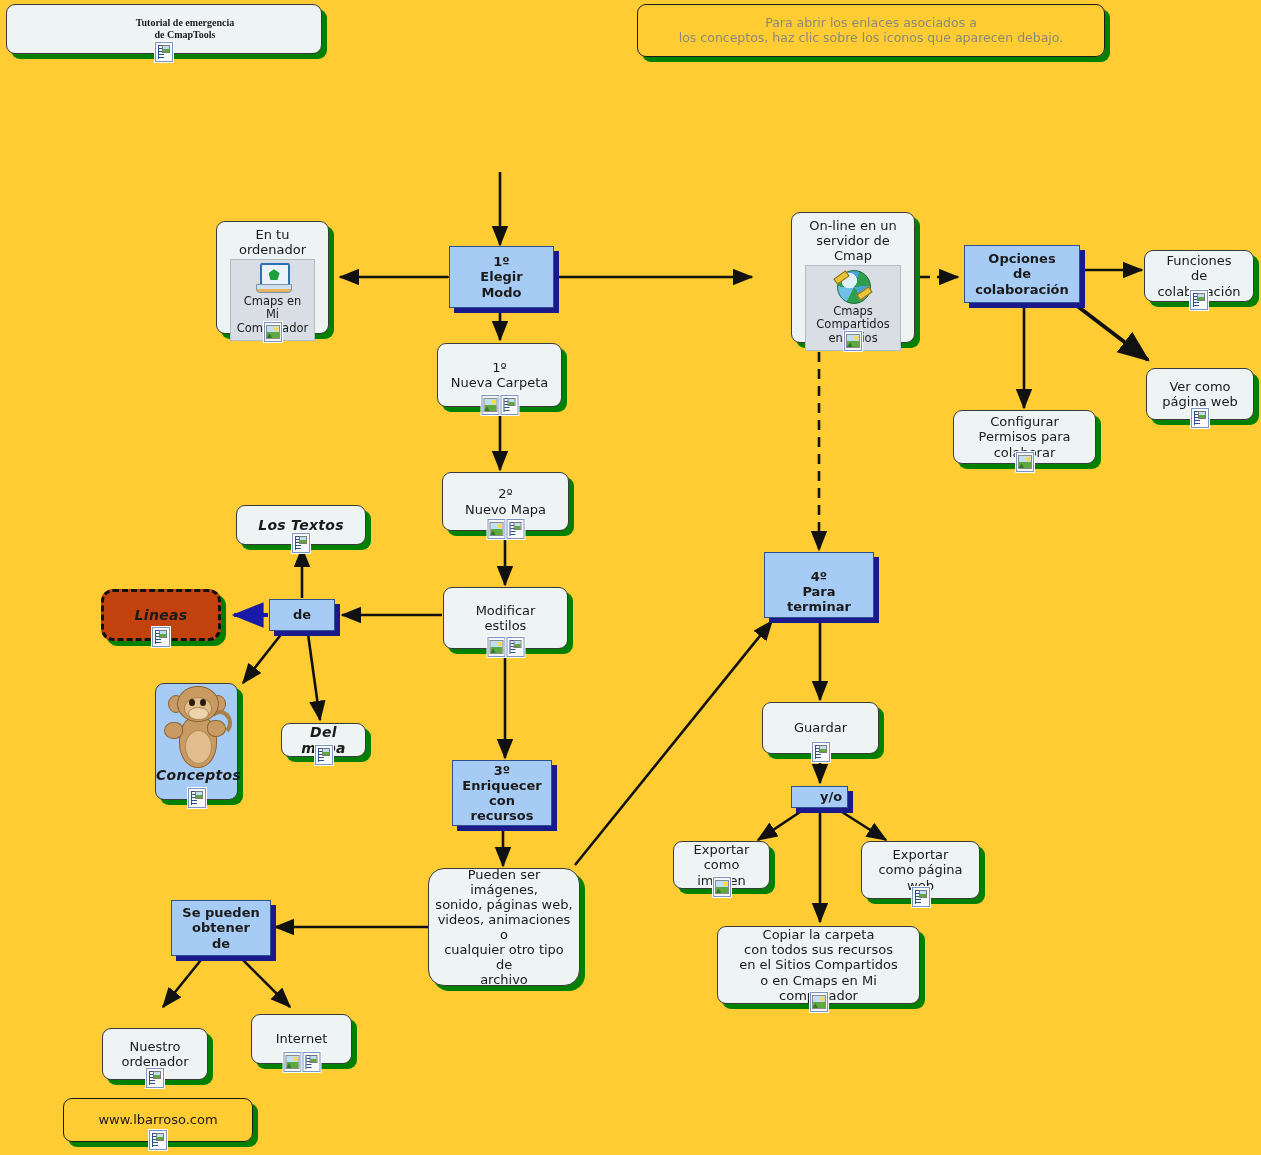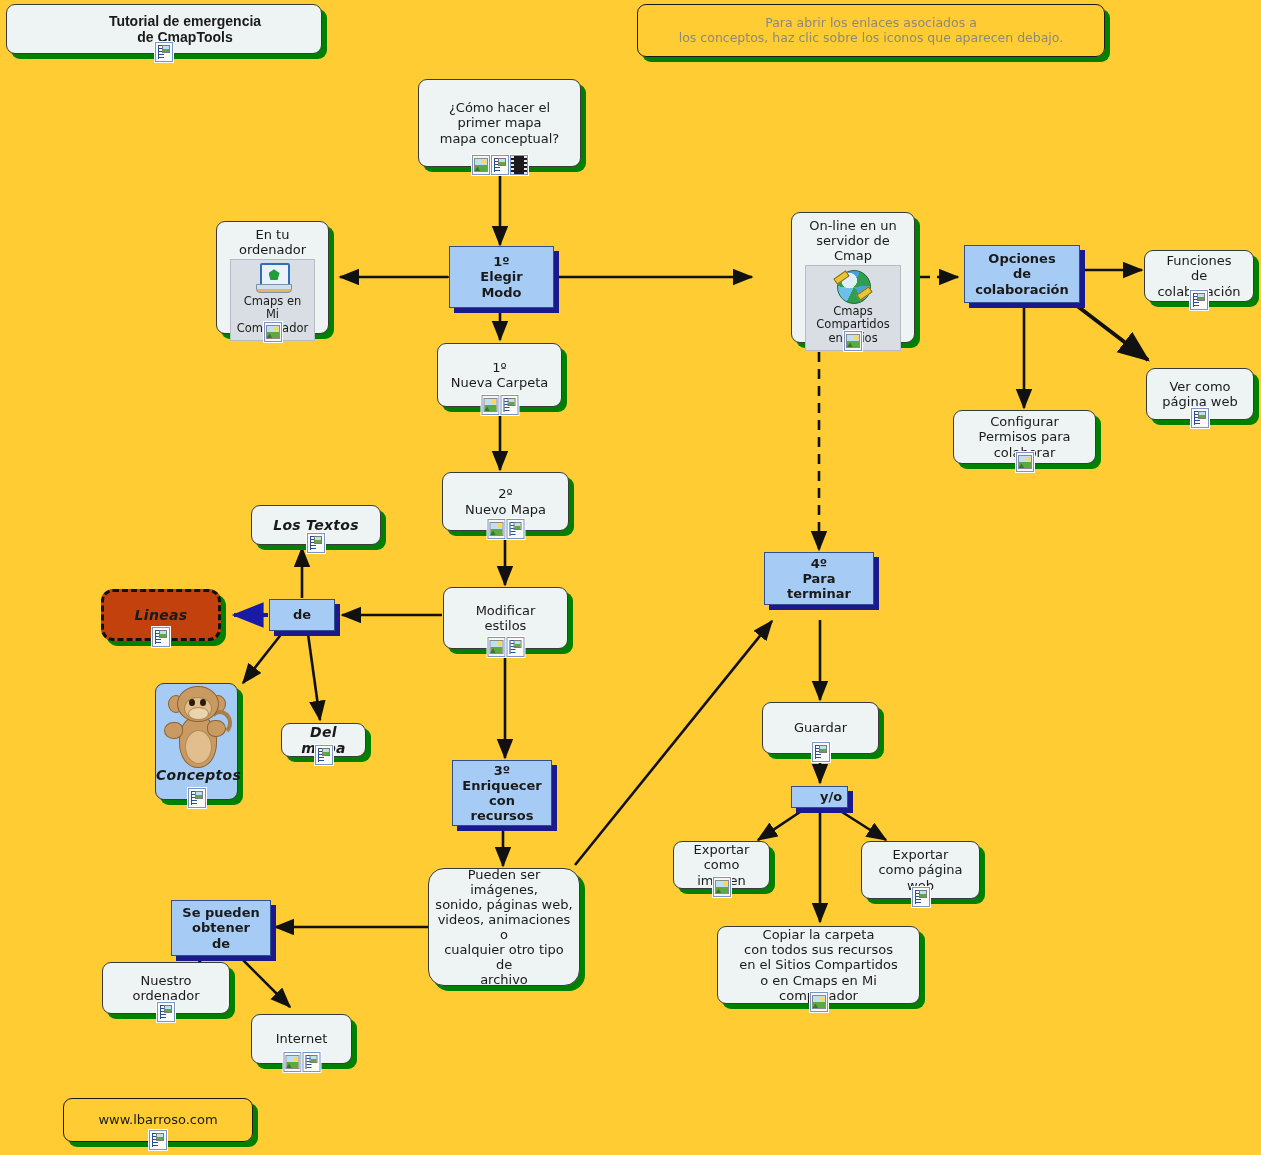--- a/index.html
+++ b/index.html
@@ -64,21 +64,21 @@
     font-size:13px;
   }
   
   .box-pic{
     background:#A6CCF5;
     border:1px solid #3a3a3a;
     border-radius:9px;
     box-shadow:5px 5px 0 0 #008000;
     font-size:13px;
   }
-  .serif-bold{font-family:Liberation Sans, sans-serif;font-weight:bold;font-size:14px;padding-left:48px;}
+  .serif-bold{font-family:Liberation Serif, serif;font-weight:bold;font-size:10px;padding-left:48px;}
   .comic{font-family:"DejaVu Sans","Liberation Sans",sans-serif;font-weight:bold;font-style:italic;font-size:14px;letter-spacing:.3px;}
   .dim{color:#8a8a7a;font-size:12.5px;}
 
   
   .inner-panel{
     background:#D9DEE4;
     border:1px solid #b6bcc4;
     width:calc(100% - 14px);
     margin:0 auto;
     padding:3px 2px 5px 2px;
@@ -275,30 +275,20 @@
     <div class="icons">
       <span class="ico ico-doc"></span>
     </div>
   </div>
 
   <div class="node box-yellow dim" style="left:637px;top:4px;width:468px;height:53px;">
     <span class="txt">Para abrir los enlaces asociados a
 los conceptos, haz clic sobre los iconos que aparecen debajo.</span>
   </div>
 
-  <div class="node box-white" style="left:418px;top:79px;width:163px;height:88px;">
-    <span class="txt">¿Cómo hacer el
-primer mapa
-mapa conceptual?</span>
-    <div class="icons">
-      <span class="ico ico-image"></span>
-      <span class="ico ico-doc"></span>
-      <span class="ico ico-film"></span>
-    </div>
-  </div>
 
   <div class="node box-blue" style="left:449px;top:246px;width:105px;height:62px;">
     <span class="txt">1º
 Elegir
 Modo</span>
   </div>
 
   <div class="node box-white with-panel" style="left:216px;top:221px;width:113px;height:113px;">
     <span class="panel-title">En tu ordenador</span>
     <div class="inner-panel">
@@ -386,21 +376,21 @@
     <div class="icons">
       <span class="ico ico-image"></span>
       <span class="ico ico-doc"></span>
     </div>
   </div>
 
   <div class="node box-blue" style="left:269px;top:599px;width:66px;height:32px;">
     <span class="txt">de</span>
   </div>
 
-  <div class="node box-white comic" style="left:251px;top:505px;width:130px;height:40px;">
+  <div class="node box-white comic" style="left:236px;top:505px;width:130px;height:40px;">
     <span class="txt">Los Textos</span>
     <div class="icons">
       <span class="ico ico-doc"></span>
     </div>
   </div>
 
   <div class="node box-dashed comic" style="left:101px;top:589px;width:120px;height:52px;">
     <span class="txt">Lineas</span>
     <div class="icons">
       <span class="ico ico-doc"></span>
@@ -448,37 +438,37 @@
 cualquier otro tipo de
 archivo</span>
   </div>
 
   <div class="node box-blue" style="left:171px;top:900px;width:100px;height:56px;">
     <span class="txt">Se pueden
 obtener
 de</span>
   </div>
 
-  <div class="node box-white" style="left:102px;top:962px;width:128px;height:52px;">
+  <div class="node box-white" style="left:102px;top:1028px;width:106px;height:52px;">
     <span class="txt">Nuestro
 ordenador</span>
     <div class="icons">
       <span class="ico ico-doc"></span>
     </div>
   </div>
 
   <div class="node box-white" style="left:251px;top:1014px;width:101px;height:50px;">
     <span class="txt">Internet</span>
     <div class="icons">
       <span class="ico ico-image"></span>
       <span class="ico ico-doc"></span>
     </div>
   </div>
 
-  <div class="node box-blue" style="left:764px;top:552px;width:110px;height:53px;">
+  <div class="node box-blue" style="left:764px;top:552px;width:110px;height:66px;align-items:flex-end;">
     <span class="txt">4º
 Para
 terminar</span>
   </div>
 
   <div class="node box-white" style="left:762px;top:702px;width:117px;height:52px;">
     <span class="txt">Guardar</span>
     <div class="icons">
       <span class="ico ico-doc"></span>
     </div>

